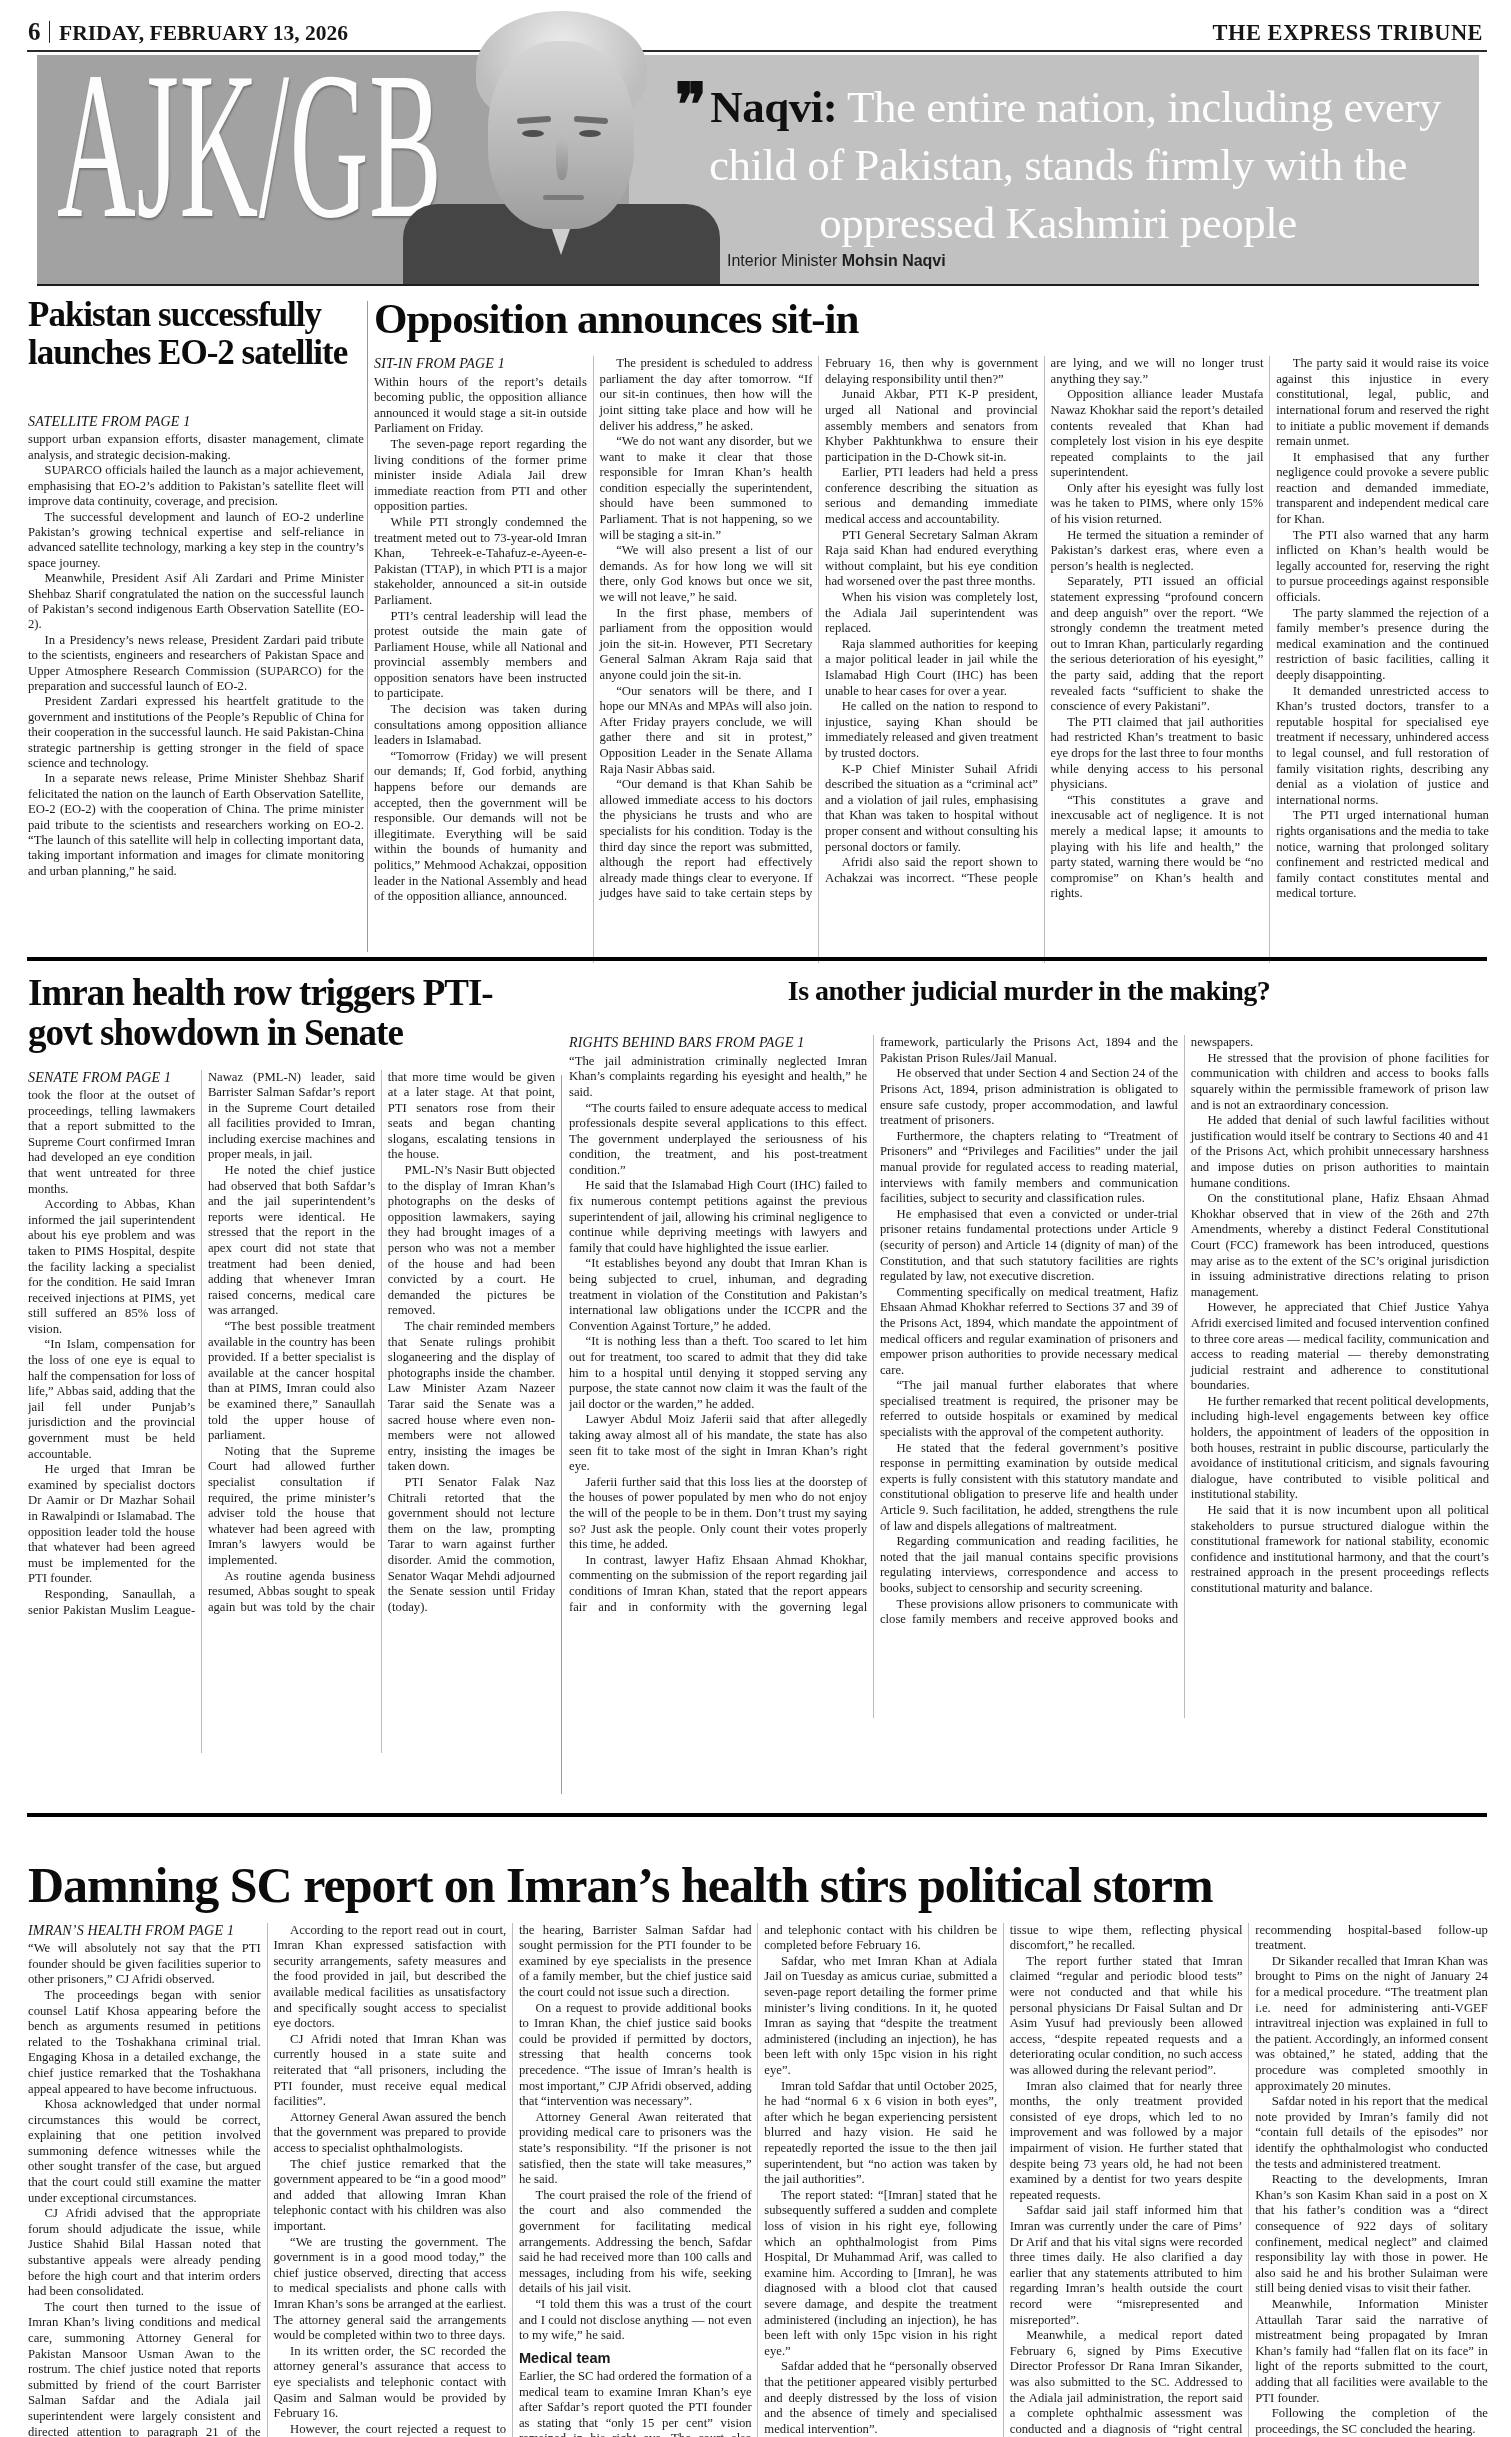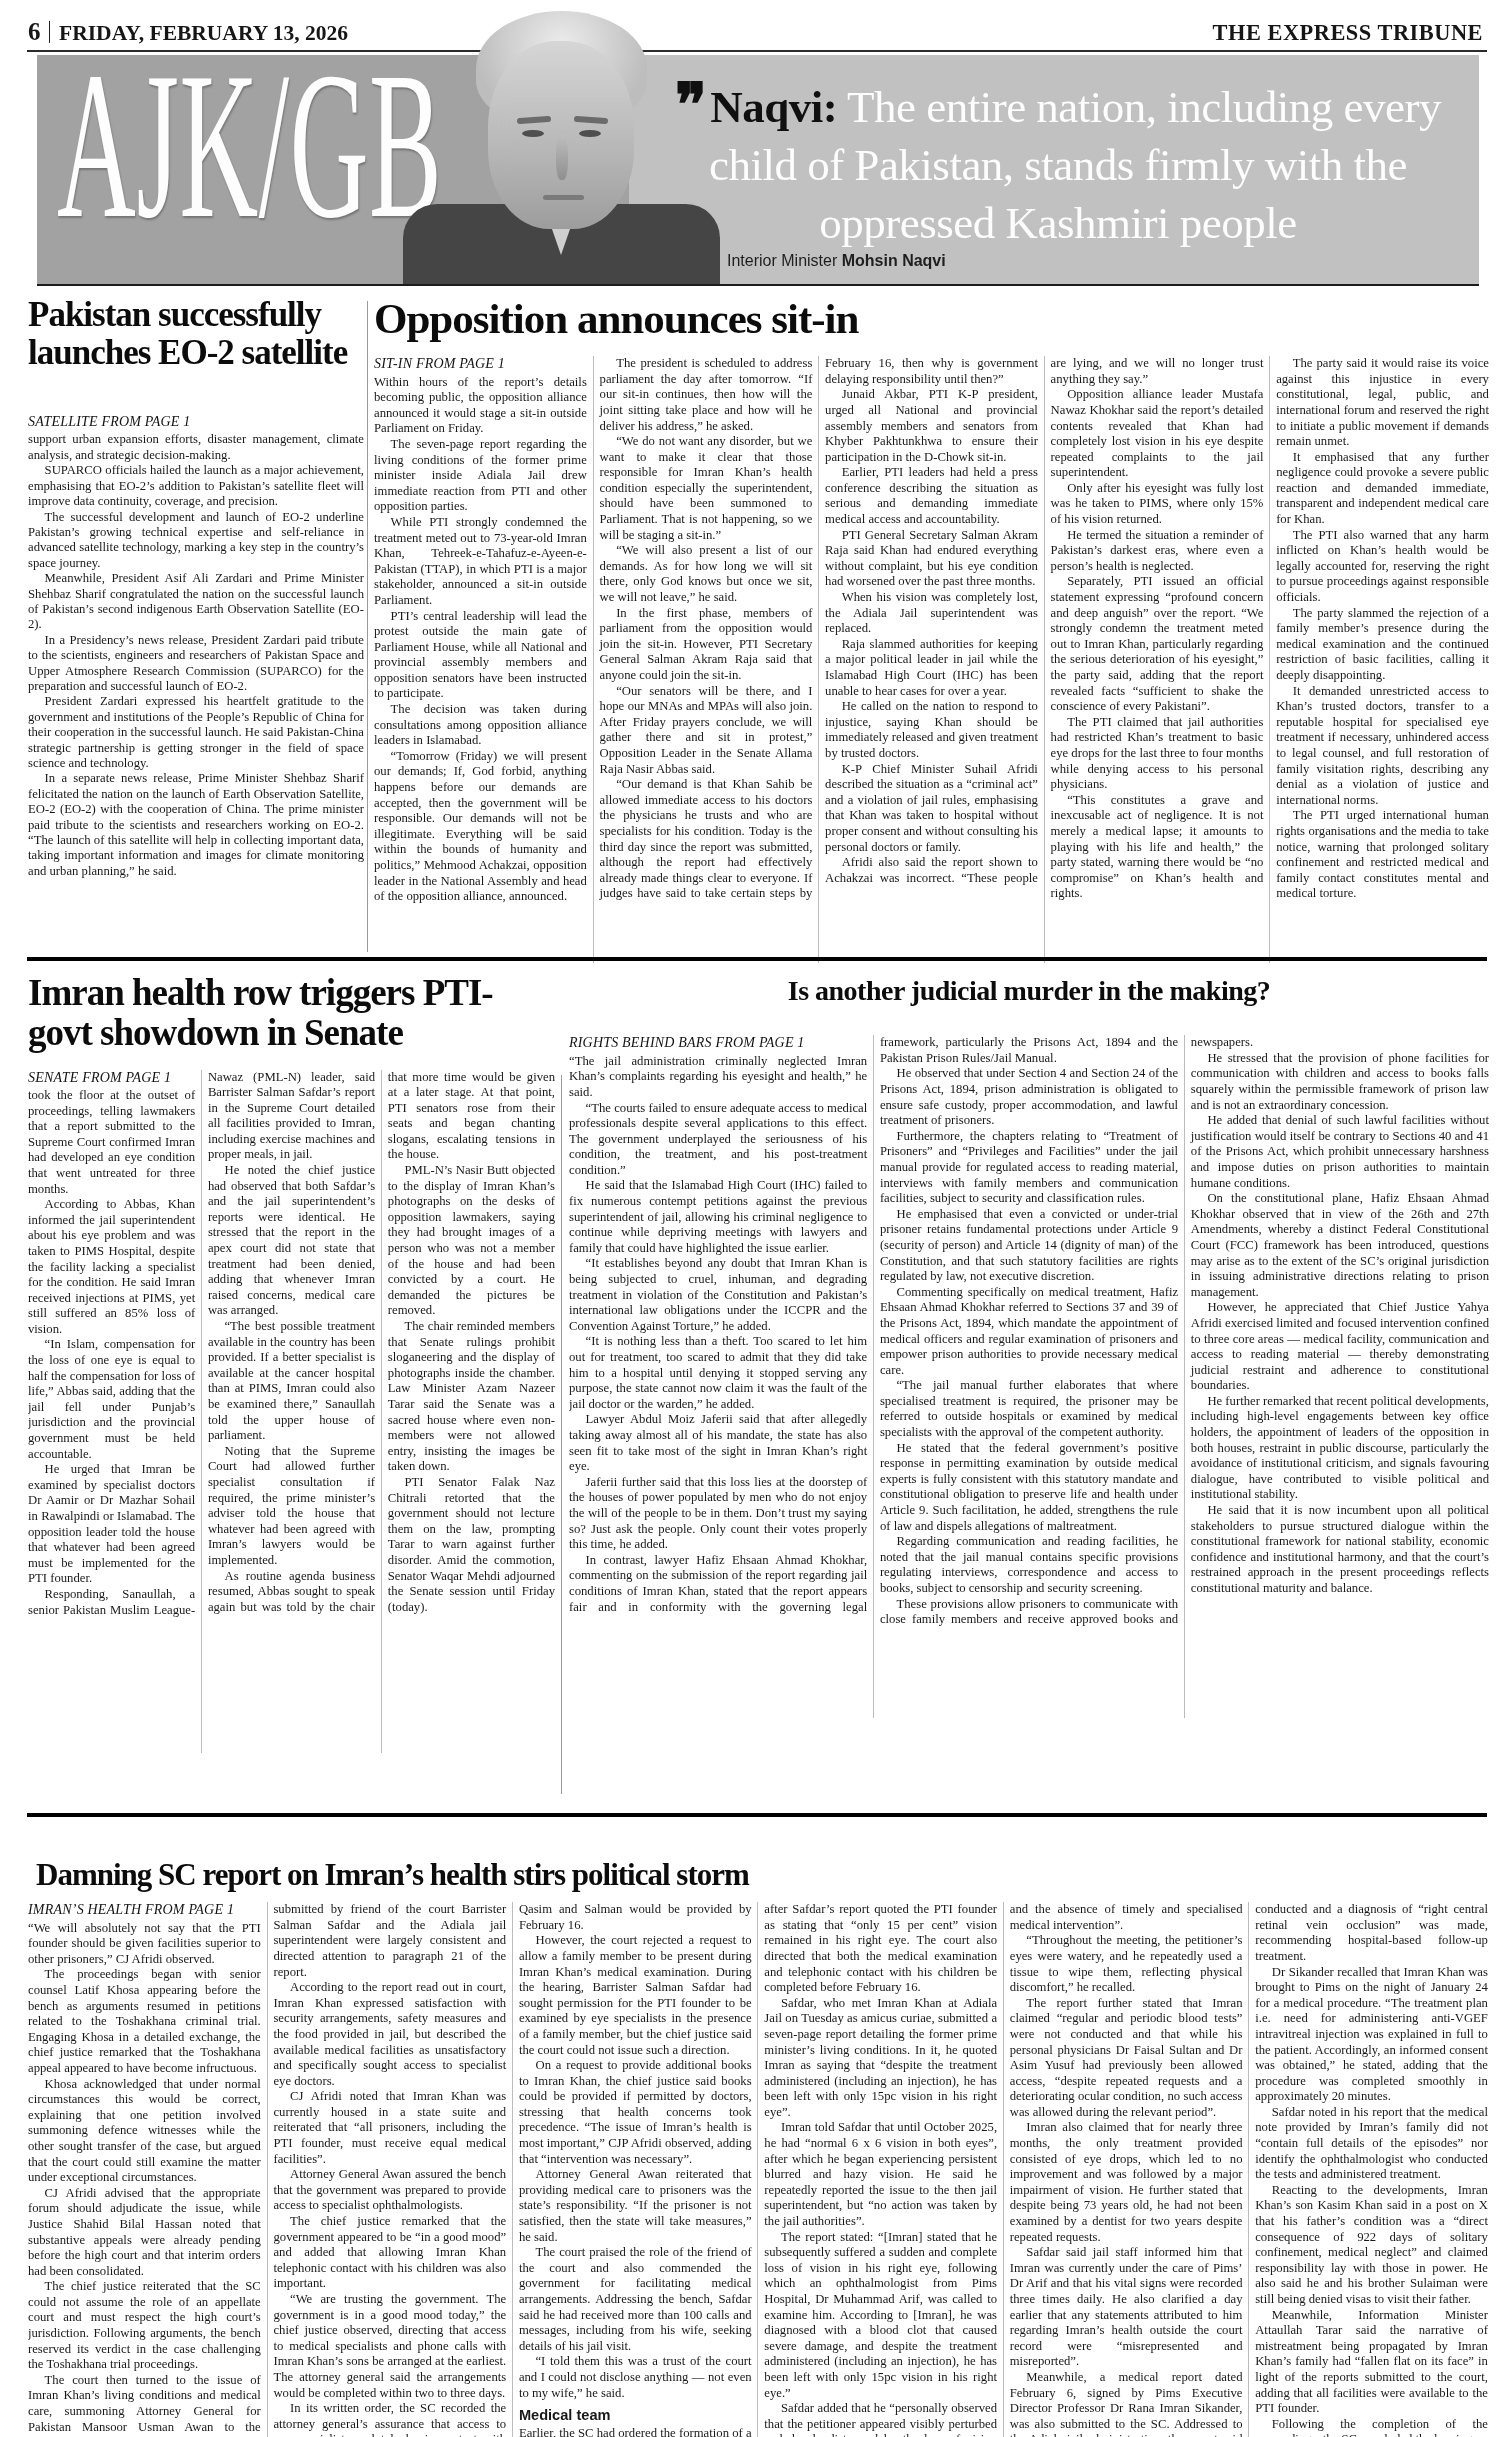--- a/index.html
+++ b/index.html
@@ -69,21 +69,21 @@
   .hrule{background:#000;height:3.9px;width:1460px;left:27px;}
   .hrule1{top:957px;} .hrule2{top:1813px;}
   .a-senate{left:28px;top:973px;width:527px;}
   .a-senate .headline{font-size:37px;}
   .a-senate .body{margin-top:16.6px;height:683px;}
   .vdiv2{left:561px;top:1075px;height:719px;}
   .a-rights{left:569px;top:976px;width:920px;}
   .a-rights .headline{font-size:28px;text-align:center;letter-spacing:-0.5px;}
   .a-rights .body{margin-top:29px;height:683px;}
   .a-health{left:28px;top:1858px;width:1460px;}
-  .a-health .headline{font-size:31px;margin-left:8px;}
+  .a-health .headline{font-size:50px;}
   .a-health .body{margin-top:10.7px;height:717px;}
 </style>
 </head>
 <body>
 
 <div class="abs masthead">
   <div class="mh-left">
     <span class="pgnum">6</span>
     <span class="pipe"></span>
     <span class="mh-date">FRIDAY, FEBRUARY 13, 2026</span>
@@ -235,21 +235,20 @@
 
 <div class="abs a-health">
   <div class="headline">Damning SC report on Imran’s health stirs political storm</div>
   <div class="body cols6">
     <div class="kicker">IMRAN’S HEALTH FROM PAGE 1</div>
     <div>
         <p class="para">“We will absolutely not say that the PTI founder should be given facilities superior to other prisoners,” CJ Afridi observed.</p>
         <p class="para">The proceedings began with senior counsel Latif Khosa appearing before the bench as arguments resumed in petitions related to the Toshakhana criminal trial. Engaging Khosa in a detailed exchange, the chief justice remarked that the Toshakhana appeal appeared to have become infructuous.</p>
         <p class="para">Khosa acknowledged that under normal circumstances this would be correct, explaining that one petition involved summoning defence witnesses while the other sought transfer of the case, but argued that the court could still examine the matter under exceptional circumstances.</p>
         <p class="para">CJ Afridi advised that the appropriate forum should adjudicate the issue, while Justice Shahid Bilal Hassan noted that substantive appeals were already pending before the high court and that interim orders had been consolidated.</p>
-        <p class="para">The chief justice reiterated that the SC could not assume the role of an appellate court and must respect the high court’s jurisdiction. Following arguments, the bench reserved its verdict in the case challenging the Toshakhana trial proceedings.</p>
         <p class="para">The court then turned to the issue of Imran Khan’s living conditions and medical care, summoning Attorney General for Pakistan Mansoor Usman Awan to the rostrum. The chief justice noted that reports submitted by friend of the court Barrister Salman Safdar and the Adiala jail superintendent were largely consistent and directed attention to paragraph 21 of the report.</p>
         <p class="para">According to the report read out in court, Imran Khan expressed satisfaction with security arrangements, safety measures and the food provided in jail, but described the available medical facilities as unsatisfactory and specifically sought access to specialist eye doctors.</p>
         <p class="para">CJ Afridi noted that Imran Khan was currently housed in a state suite and reiterated that “all prisoners, including the PTI founder, must receive equal medical facilities”.</p>
         <p class="para">Attorney General Awan assured the bench that the government was prepared to provide access to specialist ophthalmologists.</p>
         <p class="para">The chief justice remarked that the government appeared to be “in a good mood” and added that allowing Imran Khan telephonic contact with his children was also important.</p>
         <p class="para">“We are trusting the government. The government is in a good mood today,” the chief justice observed, directing that access to medical specialists and phone calls with Imran Khan’s sons be arranged at the earliest. The attorney general said the arrangements would be completed within two to three days.</p>
         <p class="para">In its written order, the SC recorded the attorney general’s assurance that access to eye specialists and telephonic contact with Qasim and Salman would be provided by February 16.</p>
         <p class="para">However, the court rejected a request to allow a family member to be present during Imran Khan’s medical examination. During the hearing, Barrister Salman Safdar had sought permission for the PTI founder to be examined by eye specialists in the presence of a family member, but the chief justice said the court could not issue such a direction.</p>
         <p class="para">On a request to provide additional books to Imran Khan, the chief justice said books could be provided if permitted by doctors, stressing that health concerns took precedence. “The issue of Imran’s health is most important,” CJP Afridi observed, adding that “intervention was necessary”.</p>
         <p class="para">Attorney General Awan reiterated that providing medical care to prisoners was the state’s responsibility. “If the prisoner is not satisfied, then the state will take measures,” he said.</p>

